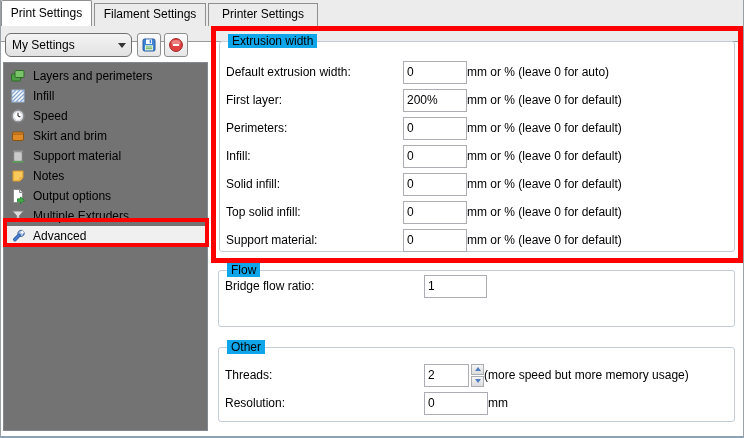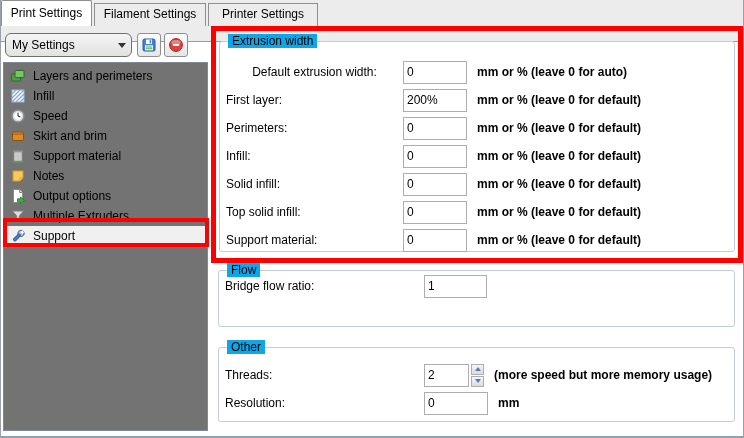--- a/index.html
+++ b/index.html
@@ -31,21 +31,21 @@
   .icon16 { width:16px; height:16px; flex:0 0 16px; }
   .icon16 svg { display:block; }
 
   
   .group { position:absolute; border:1px solid #c3cdd8; border-radius:3px; background:#fff; }
   .legend { position:absolute; top:-8px; left:8px; background:#0ea5e9; padding:0 4px; }
   .frow { display:flex; align-items:center; height:28px; padding-left:6px; }
   .flabel { flex:0 0 auto; }
   .field { height:23px; border:1px solid #abadb3; padding:0 3px; font-family:"Liberation Sans",sans-serif;
            font-size:12px; background:#fff; }
-  .suffix { margin-left:10px; white-space:nowrap;font-weight:bold; }
+  .suffix { white-space:nowrap; }
   .spin { width:13px; height:23px; margin-left:2px; display:flex; flex-direction:column; justify-content:space-between; }
   .spinbtn { width:13px; height:11px; border:1px solid #abadb3; background:linear-gradient(#f6f6f6,#dcdcdc);
              display:flex; align-items:center; justify-content:center; padding:0; }
   .arr-up { width:0; height:0; border-left:3px solid transparent; border-right:3px solid transparent; border-bottom:4px solid #4f7cbe; }
   .arr-dn { width:0; height:0; border-left:3px solid transparent; border-right:3px solid transparent; border-top:4px solid #4f7cbe; }
 
   
   .anno { position:absolute; border:5px solid #ff0000; z-index:20; pointer-events:none; }
   .anno.small { border-width:4px; }
 </style>
@@ -174,28 +174,28 @@
       <div class="list-item selected">
         <span class="icon16">
           <svg width="16" height="16" viewBox="0 0 16 16">
             <g transform="rotate(45 8 8)">
               <circle cx="8.3" cy="4" r="3" fill="#a9c0e4" stroke="#51709f"></circle>
               <rect x="7" y="1" width="2.6" height="2.6" fill="#fff"></rect>
               <rect x="7" y="5.5" width="2.6" height="8.5" rx="1.2" fill="#4a7fd4" stroke="#2f5ea8"></rect>
             </g>
           </svg>
         </span>
-        <span>Support</span>
+        <span>Advanced</span>
       </div>
     </div>
 
   <div class="group" style="left:218px; top:41px; width:516px; height:211px; padding-top:16px;" id="group-extrusion_width">
     <span class="legend">Extrusion width</span>
   <div class="frow">
-        <span class="flabel" style="width: 177px; text-align: center;">Default extrusion width:</span>
+        <span class="flabel" style="width: 177px;">Default extrusion width:</span>
         <input class="field" type="text" value="0" style="width: 64px;">
         <span class="suffix">mm or % (leave 0 for auto)</span>
       </div>
       <div class="frow">
         <span class="flabel" style="width: 177px;">First layer:</span>
         <input class="field" type="text" value="200%" style="width: 64px;">
         <span class="suffix">mm or % (leave 0 for default)</span>
       </div>
       <div class="frow">
         <span class="flabel" style="width: 177px;">Perimeters:</span>

